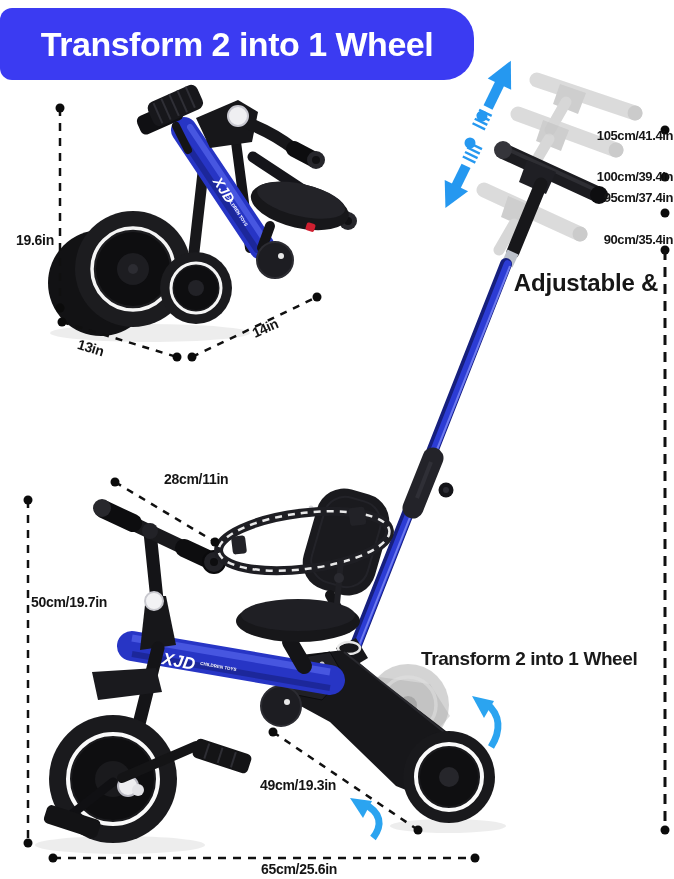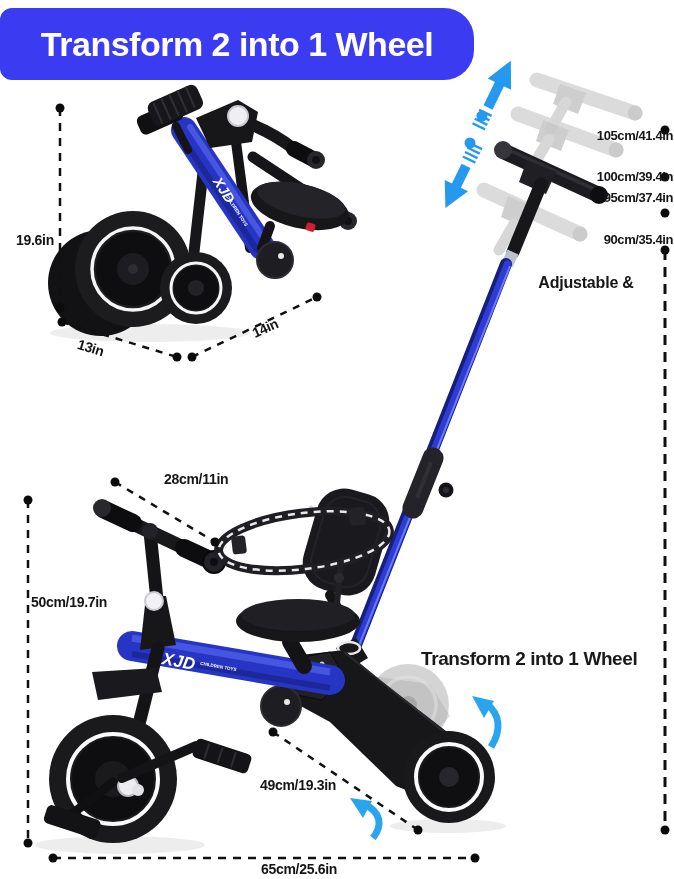--- a/index.html
+++ b/index.html
@@ -8,21 +8,21 @@
   .art{position:absolute;left:0;top:0;}
   .banner{position:absolute;left:0;top:8px;width:474px;height:72px;background:#3b3bf2;
           border-radius:12px 30px 30px 12px;display:flex;align-items:center;justify-content:center;}
   .banner span{color:#fff;font-weight:bold;font-size:34px;letter-spacing:-0.5px;white-space:nowrap;}
   .lbl{position:absolute;font-weight:bold;font-size:14px;line-height:1.05;color:#151515;
        letter-spacing:-0.3px;white-space:nowrap;}
   .lbl-sm{font-size:13px;letter-spacing:-0.4px;}
   .rot13{transform:rotate(17deg);transform-origin:left top;}
   .rot14{transform:rotate(-24deg);transform-origin:left top;}
   .adjust{position:absolute;left:498px;top:272px;width:176px;text-align:center;
-          font-weight:bold;font-size:16px;line-height:22px;color:#161616;letter-spacing:-0.2px;}
+          font-weight:bold;font-size:24px;line-height:22px;color:#161616;letter-spacing:-0.2px;}
   .caption{position:absolute;left:421px;top:648px;font-weight:bold;font-size:19px;
            color:#1a1a1a;letter-spacing:-0.4px;white-space:nowrap;}
   .hlbl{position:absolute;right:1px;text-align:right;}
 </style>
 </head>
 <body>
 
 <div class="stage">
 
   <svg class="art" width="674" height="879" viewBox="0 0 674 879">

